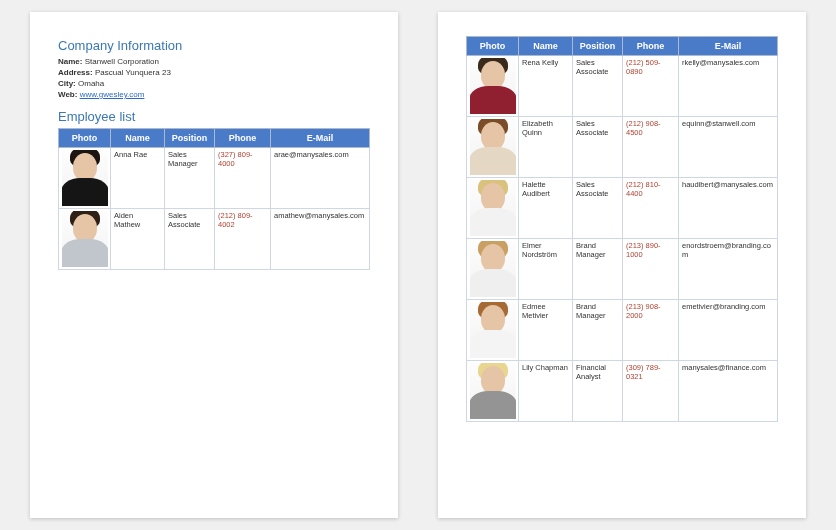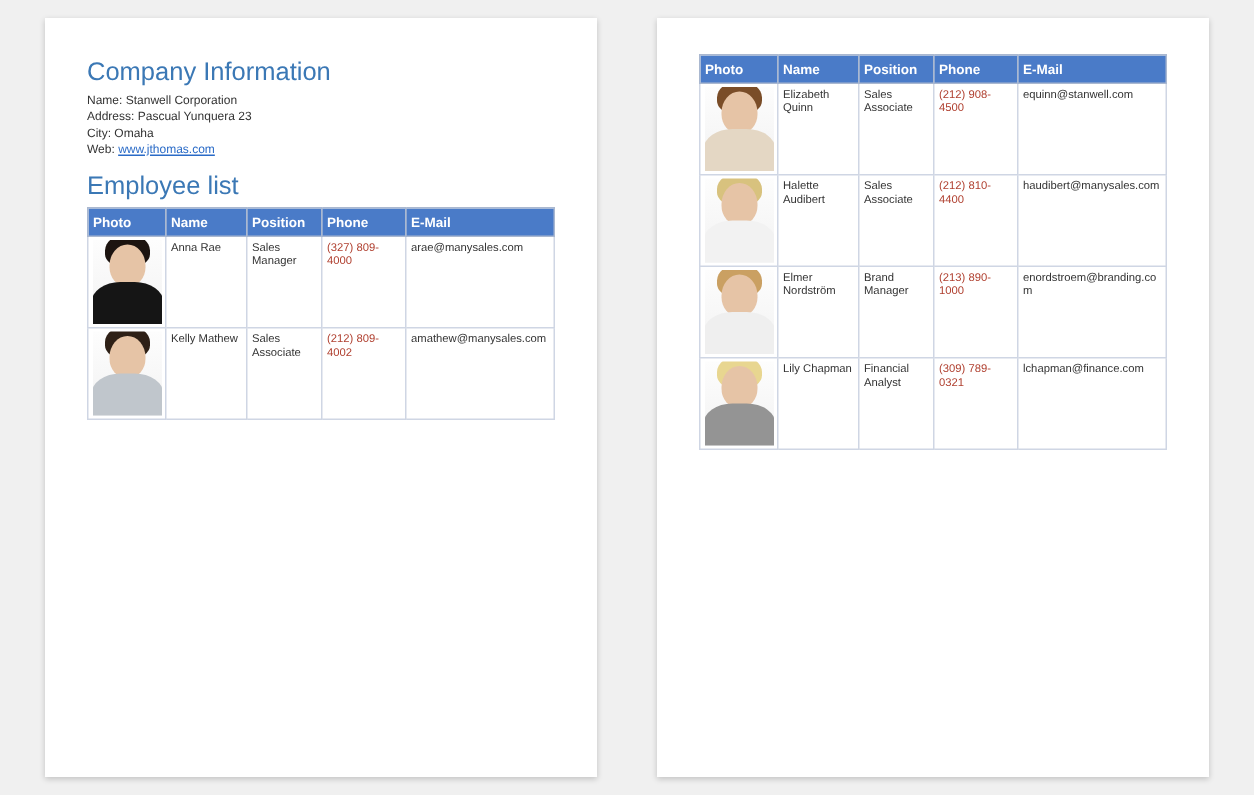--- a/index.html
+++ b/index.html
@@ -18,42 +18,42 @@
     width: 370px;
     height: 506px;
     box-shadow: 0 1px 4px rgba(0,0,0,0.2);
     padding: 24px 28px 10px 28px;
     font-size: 8px;
     color: #333;
     overflow: hidden;
   }
   .section-title {
     color: #3b78b5;
-    font-size: 17px;
+    font-size: 13px;
     margin-bottom: 4px;
     margin-top: 2px;
   }
   .info-line { margin-bottom: 2px; }
-  .info-label { font-weight: normal; }
+  .info-label { font-weight: bold; }
   .web-link { color: #2a6bc7; text-decoration: underline; cursor: pointer; }
   .emp-title { margin-top: 10px; }
   table.emp {
     width: 100%;
     border-collapse: collapse;
     table-layout: fixed;
     margin-top: 2px;
   }
   table.emp th {
     background: #4a7bc8;
     color: #fff;
     font-weight: bold;
     font-size: 9px;
     padding: 4px 3px;
     border: 1px solid #aab8d0;
-    text-align: left;
+    text-align: center;
   }
   table.emp td {
     border: 1px solid #cfd6e4;
     padding: 2px 3px;
     vertical-align: top;
     font-size: 7.5px;
     word-wrap: break-word;
     height: 60px;
   }
   table.emp col.c-photo { width: 52px; }
@@ -111,21 +111,21 @@
   <div class="info-line">
     <span class="info-label">Address:</span>
     <span>Pascual Yunquera 23</span>
   </div>
   <div class="info-line">
     <span class="info-label">City:</span>
     <span>Omaha</span>
   </div>
   <div class="info-line">
     <span class="info-label">Web:</span>
-    <a class="web-link">www.jthomas.com</a>
+    <a class="web-link">www.gwesley.com</a>
   </div>
 
   <div class="section-title emp-title">Employee list</div>
 
   <table class="emp">
     <colgroup>
         <col class="c-photo">
         <col class="c-name">
         <col class="c-pos">
         <col class="c-phone">
@@ -155,21 +155,21 @@
           <td>arae@manysales.com</td>
         </tr>
         <tr>
           <td>
             <div class="avatar">
               <div class="hair" style="background:#2e2016"></div>
               <div class="head"></div>
               <div class="body" style="background:#c0c6cc"></div>
             </div>
           </td>
-          <td>Kelly Mathew</td>
+          <td>Aiden Mathew</td>
           <td>Sales Associate</td>
           <td class="phone">(212) 809-4002</td>
           <td>amathew@manysales.com</td>
         </tr>
       </tbody>
   </table>
 </div>
 
 <div class="page" style="padding-top:22px;">
   <table class="emp">
@@ -186,20 +186,33 @@
         <th>Name</th>
         <th>Position</th>
         <th>Phone</th>
         <th>E-Mail</th>
       </tr>
     </thead>
     <tbody>
         <tr>
           <td>
             <div class="avatar">
+              <div class="hair" style="background:#3b2a1c"></div>
+              <div class="head"></div>
+              <div class="body" style="background:#902030"></div>
+            </div>
+          </td>
+          <td>Rena Kelly</td>
+          <td>Sales Associate</td>
+          <td class="phone">(212) 509-0890</td>
+          <td>rkelly@manysales.com</td>
+        </tr>
+        <tr>
+          <td>
+            <div class="avatar">
               <div class="hair" style="background:#7a4d28"></div>
               <div class="head"></div>
               <div class="body" style="background:#e4d7c4"></div>
             </div>
           </td>
           <td>Elizabeth Quinn</td>
           <td>Sales Associate</td>
           <td class="phone">(212) 908-4500</td>
           <td>equinn@stanwell.com</td>
         </tr>
@@ -225,25 +238,38 @@
             </div>
           </td>
           <td>Elmer Nordström</td>
           <td>Brand Manager</td>
           <td class="phone">(213) 890-1000</td>
           <td>enordstroem@branding.com</td>
         </tr>
         <tr>
           <td>
             <div class="avatar">
+              <div class="hair" style="background:#a66a34"></div>
+              <div class="head"></div>
+              <div class="body" style="background:#f4f4f4"></div>
+            </div>
+          </td>
+          <td>Edmee Metivier</td>
+          <td>Brand Manager</td>
+          <td class="phone">(213) 908-2000</td>
+          <td>emetivier@branding.com</td>
+        </tr>
+        <tr>
+          <td>
+            <div class="avatar">
               <div class="hair" style="background:#e8d690"></div>
               <div class="head"></div>
               <div class="body" style="background:#949494"></div>
             </div>
           </td>
           <td>Lily Chapman</td>
           <td>Financial Analyst</td>
           <td class="phone">(309) 789-0321</td>
-          <td>lchapman@finance.com</td>
+          <td>manysales@finance.com</td>
         </tr>
       </tbody>
   </table>
 </div>
 
 </body></html>

